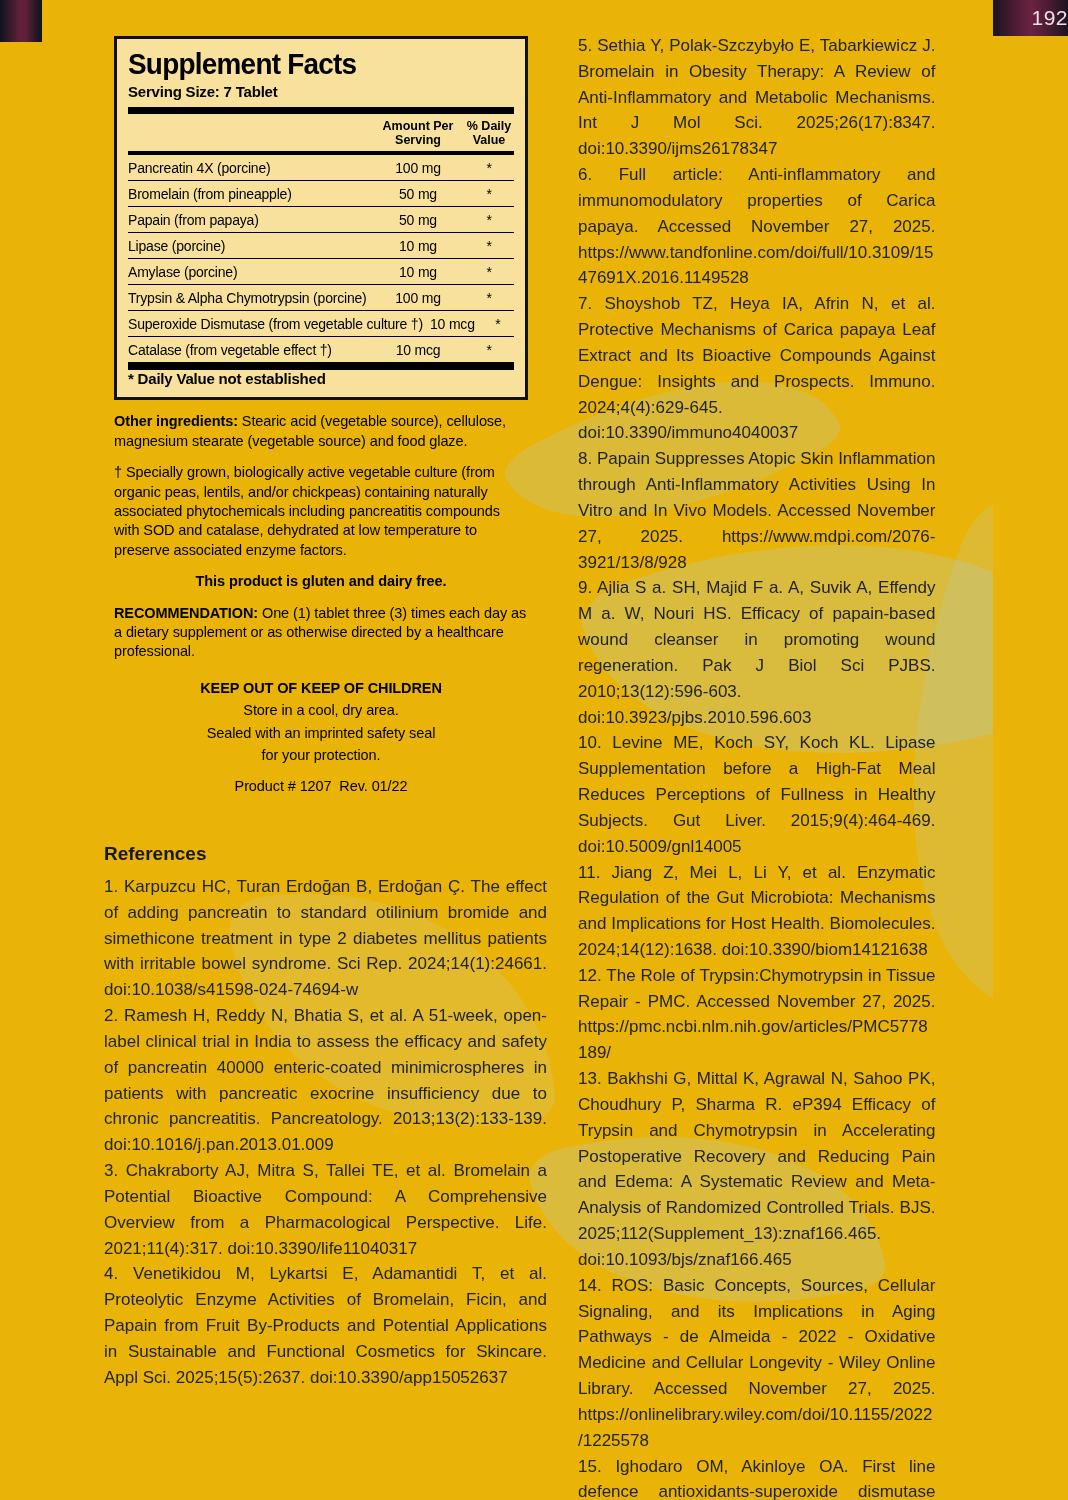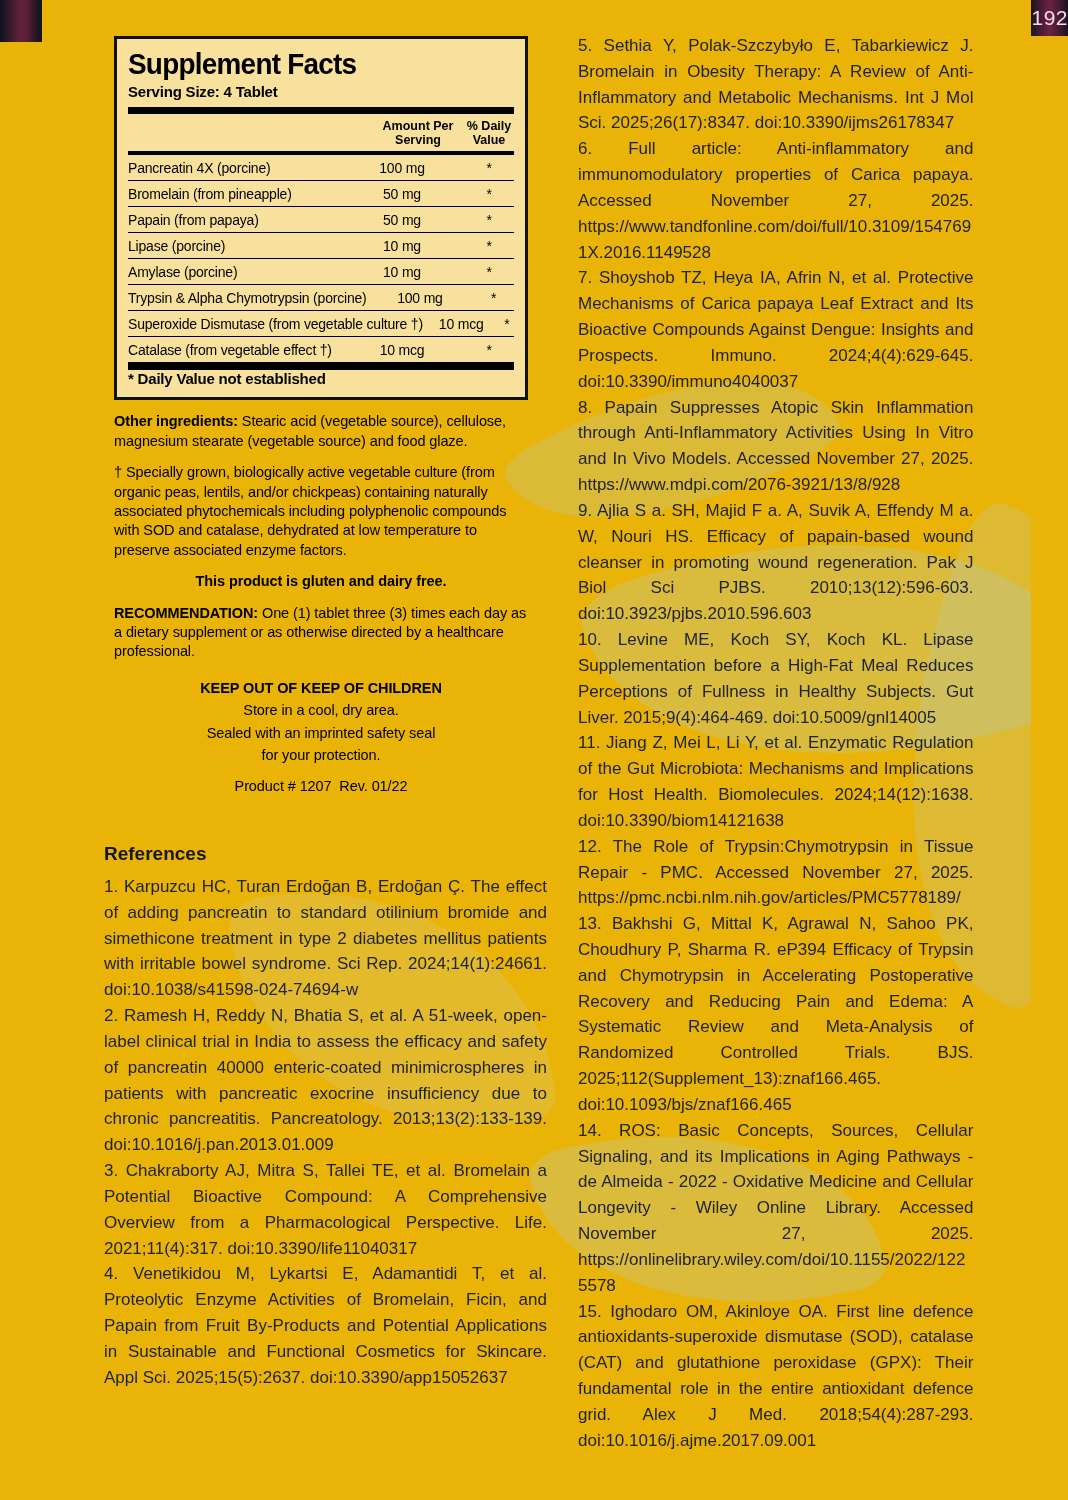--- a/index.html
+++ b/index.html
@@ -17,20 +17,21 @@
     background: #eab308;
   }
   .top-bar {
     height: 42px; flex: 0 0 42px;
     background: linear-gradient(90deg, #0e1220 0%, #2c1828 18%, #5e2138 45%, #5e2138 62%, #2a1726 84%, #0e1220 100%);
   }
   .footer-bar {
     height: 36px; flex: 0 0 36px;
     display: flex; align-items: center; justify-content: center;
     background: linear-gradient(90deg, #1a1422 0%, #451a30 25%, #6b2342 50%, #451a30 78%, #171320 100%);
+    padding-left: 38px;
   }
   .footer-bar span { color: #f0dfe7; font-size: 21px; letter-spacing: 0.5px; }
 
   .content {
     flex: 1 1 auto;
     display: flex; gap: 31px;
     padding: 30px 58px 0 62px;
     position: relative;
     overflow: hidden;
   }
@@ -61,21 +62,21 @@
   .sf-serving { font-size: 15px; font-weight: bold; margin: 3px 0 7px; letter-spacing: -0.2px; }
   .bar-thick { height: 7px; background: #000; }
   .bar-med   { height: 4px; background: #000; }
   .sf-header { display: flex; align-items: flex-start; font-weight: bold; font-size: 12.5px; line-height: 1.15; text-align: center; padding: 5px 0 4px; }
   .sf-header .sp { flex: 1; }
   .sf-header .h-amt { width: 92px; }
   .sf-header .h-dv  { width: 50px; }
   .sf-row {
     display: flex; align-items: baseline;
     padding: 5px 0 4px; border-bottom: 1px solid #000;
-    font-size: 14px; letter-spacing: -0.2px; gap: 16px;
+    font-size: 14px; letter-spacing: -0.2px;
   }
   .sf-row:last-of-type { border-bottom: none; }
   .sf-row .nm  { flex: 1; white-space: nowrap; }
   .sf-row .amt { width: 92px; text-align: center; white-space: nowrap; }
   .sf-row .dv  { width: 50px; text-align: center; }
   .sf-foot { font-size: 15px; font-weight: bold; letter-spacing: -0.2px; }
 
   .lbl-notes { padding: 0 0 0 0; }
   .lbl-notes p { font-size: 14.5px; line-height: 1.34; margin: 12px 0 0; letter-spacing: -0.1px; color: #000; }
   .lbl-notes .center { text-align: center; }
@@ -105,21 +106,21 @@
       <div class="wshape w2"></div>
       <div class="wshape w3"></div>
       <div class="wshape w4"></div>
       <div class="wshape w5"></div>
     </div>
 
     <div class="col-left">
       <div class="label-wrap">
         <div class="sf-box">
           <div class="sf-title">Supplement Facts</div>
-          <div class="sf-serving">Serving Size: 4 Tablet</div>
+          <div class="sf-serving">Serving Size: 7 Tablet</div>
           <div class="bar-thick"></div>
           <div class="sf-header">
             <div class="sp"></div>
             <div class="h-amt">Amount Per Serving</div>
             <div class="h-dv">% Daily Value</div>
           </div>
           <div class="bar-med"></div>
 
           <div class="sf-row">
             <span class="nm">Pancreatin 4X (porcine)</span>
@@ -161,21 +162,21 @@
             <span class="amt">10 mcg</span>
             <span class="dv">*</span>
           </div>
 
           <div class="bar-thick"></div>
           <div class="sf-foot">* Daily Value not established</div>
         </div>
 
         <div class="lbl-notes">
           <p><b>Other ingredients: </b><span>Stearic acid (vegetable source), cellulose, magnesium stearate (vegetable source) and food glaze.</span></p>
-          <p>† Specially grown, biologically active vegetable culture (from organic peas, lentils, and/or chickpeas) containing naturally associated phytochemicals including polyphenolic compounds with SOD and catalase, dehydrated at low temperature to preserve associated enzyme factors.</p>
+          <p>† Specially grown, biologically active vegetable culture (from organic peas, lentils, and/or chickpeas) containing naturally associated phytochemicals including pancreatitis compounds with SOD and catalase, dehydrated at low temperature to preserve associated enzyme factors.</p>
           <p class="center bold">This product is gluten and dairy free.</p>
           <p><b>RECOMMENDATION: </b><span>One (1) tablet three (3) times each day as a dietary supplement or as otherwise directed by a healthcare professional.</span></p>
           <p class="center bold keep">KEEP OUT OF KEEP OF CHILDREN</p>
           <p class="center tight">Store in a cool, dry area.</p>
           <p class="center tight">Sealed with an imprinted safety seal</p>
           <p class="center tight">for your protection.</p>
           <p class="center product">Product # 1207&nbsp; Rev. 01/22</p>
         </div>
       </div>
 

